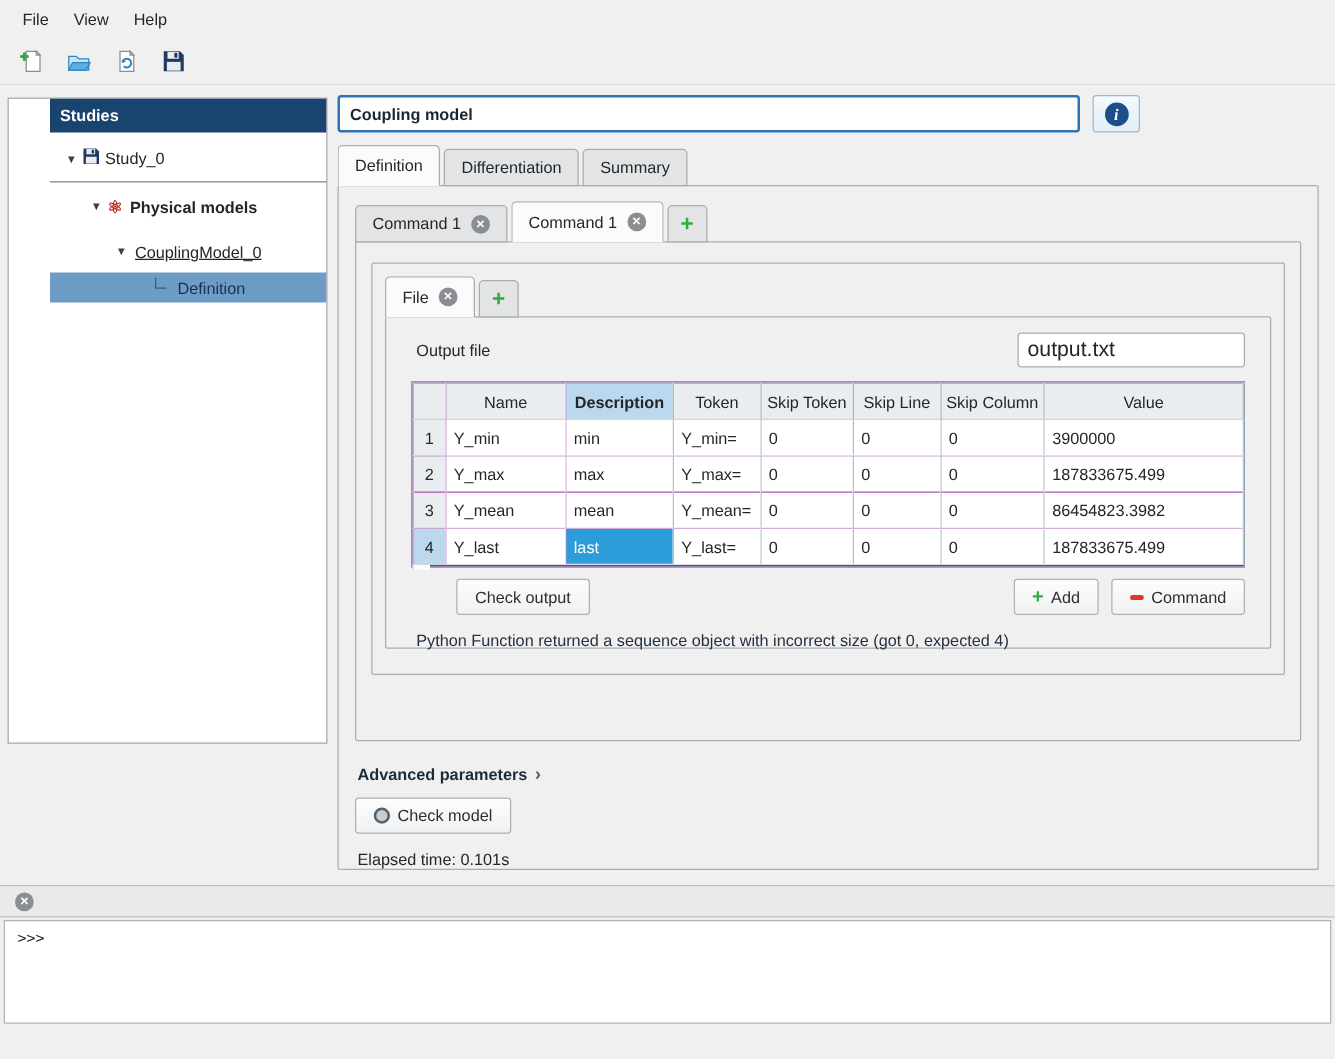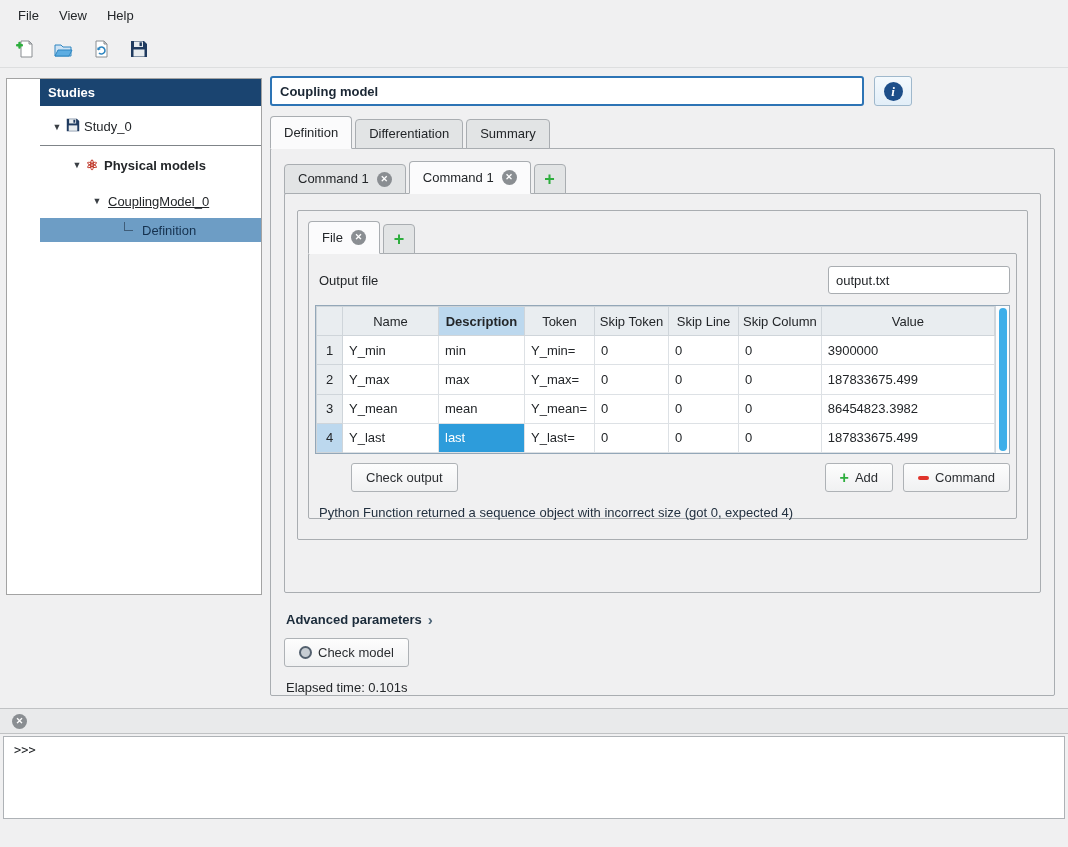--- a/index.html
+++ b/index.html
@@ -59,31 +59,31 @@
   .close-badge { width:15px; height:15px; border-radius:50%; background:#8a8e92; color:#fff;
                  font-size:9px; font-weight:bold; line-height:15px; text-align:center;
                  display:inline-block; margin-left:8px; }
   .tabs.top-tabs { margin-top:10px; }
 
   
   .pane { border:1px solid #a9adb1; border-radius:2px; background:#f0f0f1; position:relative; z-index:1; }
   .pane-outer { width:785px; height:548px; padding:12px 13px; }
   .pane-cmd { height:400px; padding:16px 12px 10px; }
   .pane-inner { height:330px; padding:10px; }
-  .pane-file { height:266px; padding:12px 6px; }
+  .pane-file { height:266px; padding:12px 20px; }
 
   
   .output-row { display:flex; align-items:center; height:28px; }
   .output-label { flex:1; padding-left:4px; }
   .output-input { width:182px; height:28px; border:1px solid #a9adb1; border-radius:3px;
                   background:#fff; padding:0 7px; font-family:"Liberation Sans",sans-serif;
-                  font-size:13px; color:#232629; outline:none; }
-
-  
-  .table-wrap { margin-top:11px; display:flex; border:1px solid #93a7b8; background:#a21caf; height:149px; }
+                  font-size:17px; color:#232629; outline:none; }
+
+  
+  .table-wrap { margin-top:11px; display:flex; border:1px solid #93a7b8; background:#a21caf; height:149px;flex-direction:column; }
   table.data { border-collapse:collapse; flex:1; table-layout:fixed; font-size:13px; }
   table.data th { background:#e9edf0; font-weight:normal; border:1px solid #cfd5da;
                   height:29px; padding:0 4px; overflow:hidden; white-space:nowrap; text-align:center; }
   table.data th.th-hl { background:#bcd8ee; font-weight:bold; }
   table.data td { border:1px solid #dde1e5; height:29px; padding:0 6px; overflow:hidden; white-space:nowrap; background:#fff; }
   table.data td.rh { background:#e9edf0; text-align:center; border:1px solid #cfd5da; padding:0; }
   table.data td.rh-hl { background:#bcd8ee; }
   table.data td.cell-sel { background:#2d9cdb; color:#ffffff; }
   .vscroll { width:14px; background:#fbfcfd; border-left:1px solid #cfd5da; padding:2px; }
   .vscroll-handle { width:8px; height:100%; margin:0 auto; background:#3daee9; border-radius:4px; }

